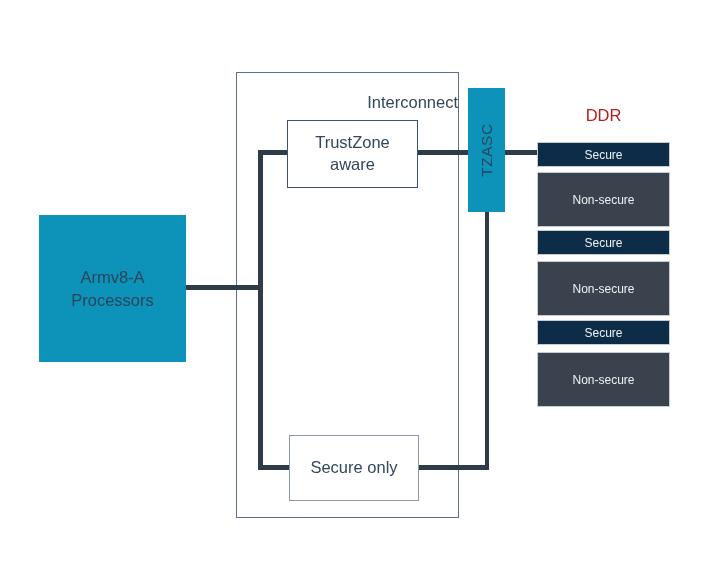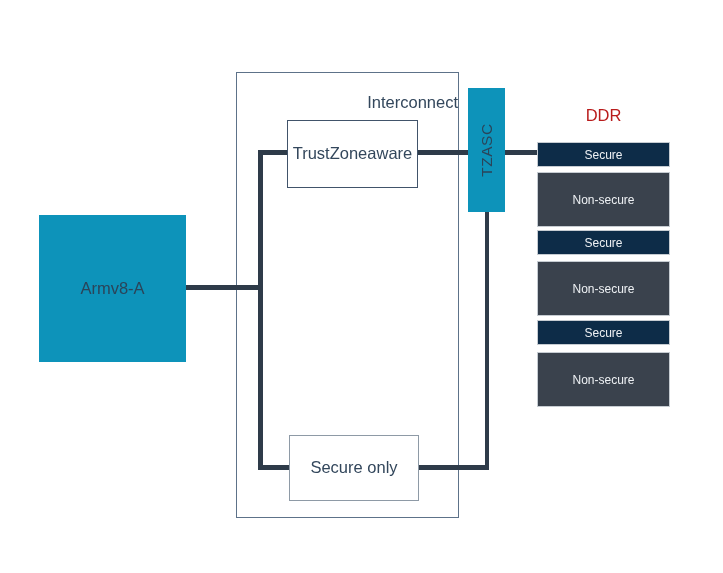--- a/index.html
+++ b/index.html
@@ -14,21 +14,21 @@
     position:absolute;left:236px;top:72px;width:223px;height:446px;
     border:1.5px solid #5d7289;background:#ffffff;z-index:1;box-sizing:border-box;
   }
   .interconnect-title{
     position:absolute;left:0;top:20px;width:100%;text-align:right;
     font-size:16.5px;color:#33475c;
   }
   
   .innerbox{
     position:absolute;background:#ffffff;z-index:3;box-sizing:border-box;
-    display:flex;flex-direction:row;align-items:center;justify-content:center;
+    display:flex;flex-direction:column;align-items:center;justify-content:center;
     font-size:16.5px;line-height:1.32;color:#33475c;text-align:center;
   }
   .trustzone{left:287px;top:120px;width:131px;height:68px;border:1px solid #41536a;}
   .secureonly{left:289px;top:435px;width:130px;height:66px;border:1px solid #8e9aa6;}
   
   .teal{background:#0d93ba;}
   .processor{
     position:absolute;left:39px;top:215px;width:147px;height:147px;z-index:3;
     display:flex;flex-direction:column;align-items:center;justify-content:center;
     font-size:16.5px;line-height:1.35;color:#2b4459;text-align:left;
@@ -67,20 +67,21 @@
   <div class="line" style="left:503px;top:150px;width:35px;height:5px;"></div>
   <div class="line" style="left:485px;top:208px;width:4px;height:262px;"></div>
   <div class="line" style="left:419px;top:465px;width:70px;height:5px;"></div>
 
   <div class="interconnect">
     <div class="interconnect-title">Interconnect</div>
   </div>
 
   <div class="processor teal">
     <div>Armv8-A</div>
+    <div>Processors</div>
   </div>
 
   <div class="innerbox trustzone">
     <div>TrustZone</div>
     <div>aware</div>
   </div>
 
   <div class="innerbox secureonly">
     <div>Secure only</div>
   </div>

